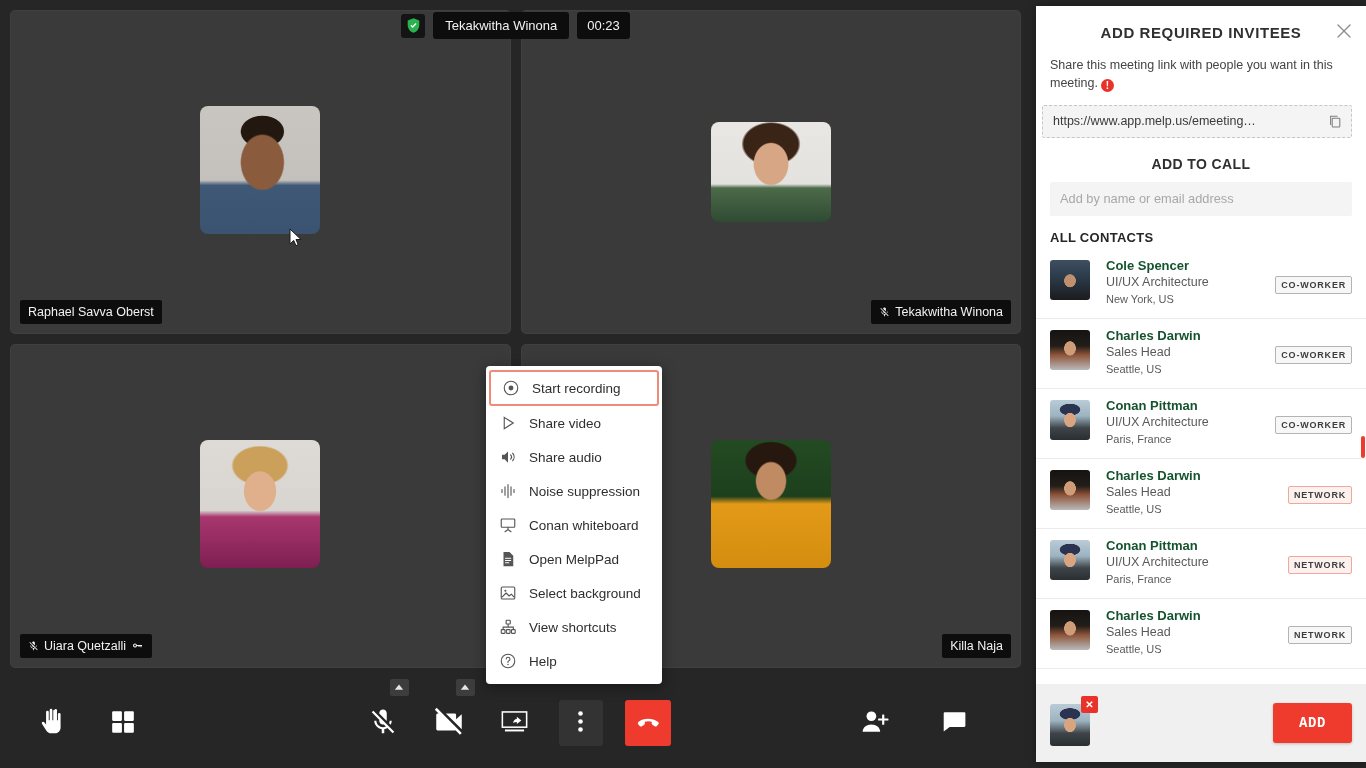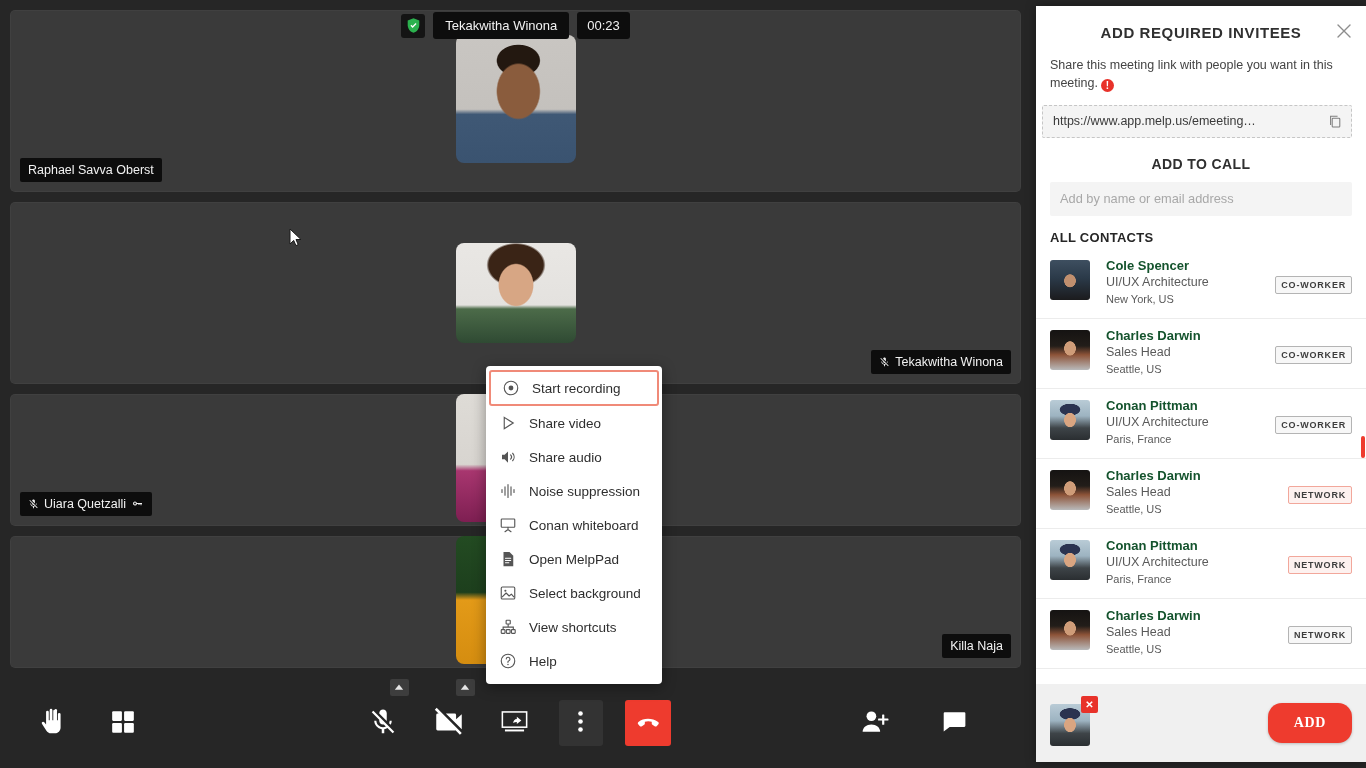--- a/index.html
+++ b/index.html
@@ -12,21 +12,21 @@
   }
 
   #app { position: relative; width: 1366px; height: 768px; }
 
   
   .stage {
     position: absolute; left: 0; top: 0;
     width: 1031px; height: 678px;
     background: #262626;
     display: grid;
-    grid-template-columns: 1fr;
+    grid-template-columns: 1fr 1fr;
     grid-template-rows: 1fr 1fr;
     gap: 10px;
     padding: 10px 10px 10px 10px;
   }
   .tile {
     position: relative;
     background: #3a3a3a;
     border-radius: 5px;
     overflow: hidden;
     display: flex; align-items: center; justify-content: center;
@@ -313,23 +313,23 @@
   .sel-chip .contact-av { width: 40px; height: 42px; }
   .chip-x {
     position: absolute; right: -8px; top: -6px;
     width: 17px; height: 17px; background: #e8322a;
     border-radius: 2px; color: #fff; font-size: 10px; font-weight: bold;
     display: flex; align-items: center; justify-content: center; cursor: pointer;
   }
   .add-btn {
     background: #ee3b2e; color: #fff;
     font-size: 14px; font-weight: bold; letter-spacing: 0.6px;
-    border: none; border-radius: 14px;
+    border: none; border-radius: 3px;
     padding: 12px 26px; cursor: pointer;
-    font-family: Liberation Serif, serif;
+    font-family: Liberation Mono, monospace;
     box-shadow: 0 1px 3px rgba(0,0,0,0.22);
   }
 
   
   .cursor { position: absolute; left: 289px; top: 228px; z-index: 70; pointer-events: none; }
   .cursor svg { width: 13px; height: 19px; }
 </style>
 </head>
 <body>
 

